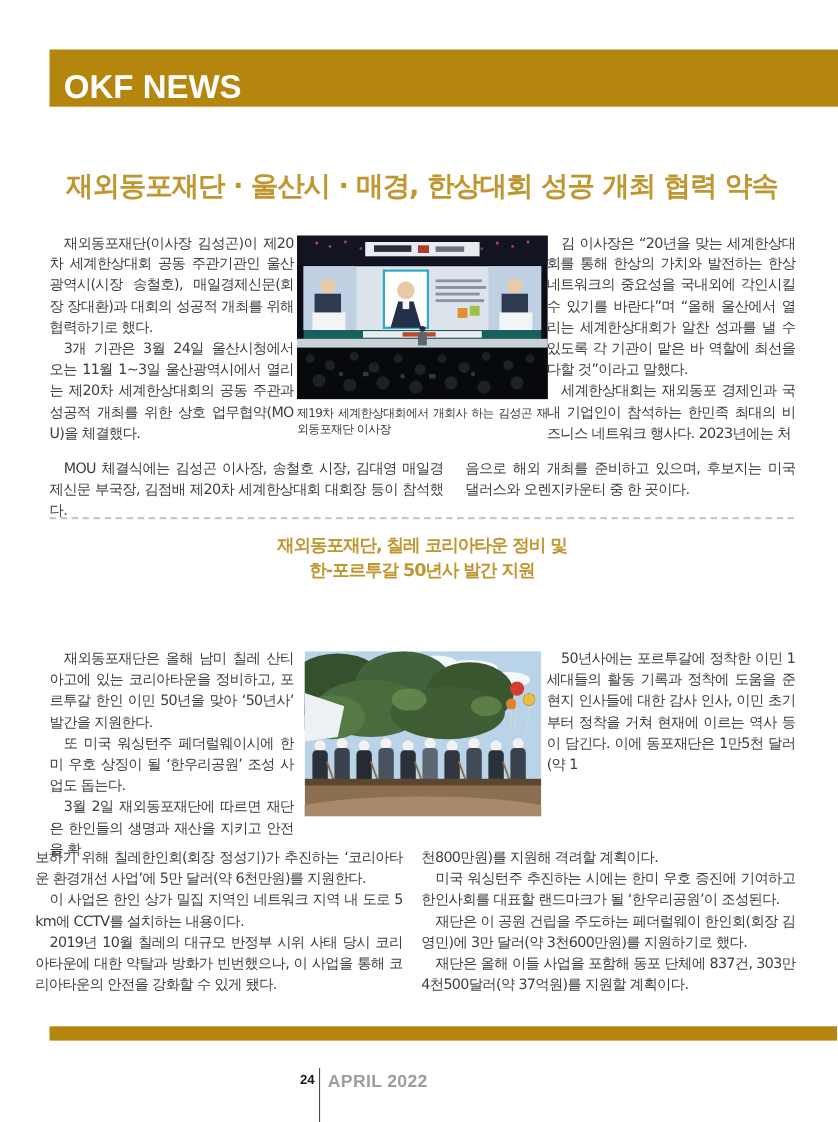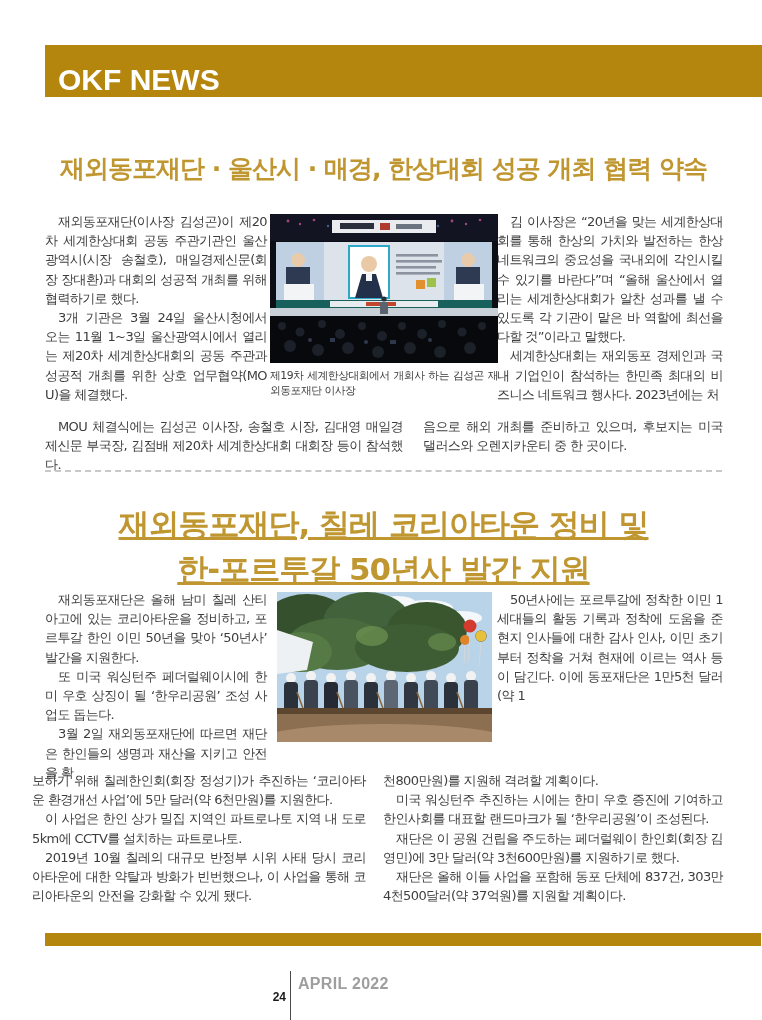--- a/index.html
+++ b/index.html
@@ -12,21 +12,21 @@
     font-family:"DejaVu Sans","Liberation Sans",sans-serif;color:var(--text);
   }
   .abs{position:absolute;}
   .header-bar{left:45px;top:45px;width:717px;height:52px;background:var(--gold);
     display:flex;align-items:flex-end;}
   .header-title{font-family:"Liberation Sans","DejaVu Sans",sans-serif;
     font-weight:bold;font-size:30px;color:#ffffff;padding-left:13px;letter-spacing:0;}
   .art-title{color:var(--title_gold);font-weight:bold;text-align:center;
     letter-spacing:-1px;font-size:25px;line-height:1.45;}
   .t1{left:45px;top:151px;width:677px;}
-  .t2{left:45px;top:502px;width:677px;font-size:31px;text-decoration:underline;}
+  .t2{left:45px;top:484px;width:677px;font-size:16px;}
   .body{margin:0;font-size:13px;line-height:19.2px;letter-spacing:-0.6px;
     text-align:justify;word-break:break-all;color:var(--text);}
   .ind{text-indent:13px;}
   .col{position:absolute;}
   .a1-left{left:45px;top:212px;width:222px;}
   .a1-right{left:497px;top:212px;width:226px;}
   .a1-lb{left:45px;top:417px;width:358px;}
   .a1-rb{left:423px;top:417px;width:300px;}
   .a2-left{left:45px;top:590px;width:222px;}
   .a2-right{left:497px;top:590px;width:226px;}
@@ -35,21 +35,21 @@
   .photo{position:absolute;display:block;}
   .p1{left:270px;top:214px;width:228px;height:149px;}
   .p2{left:277px;top:592px;width:215px;height:150px;}
   .caption{position:absolute;font-size:10.8px;line-height:1.4;letter-spacing:-0.5px;
     color:var(--caption);text-align:justify;word-break:break-all;}
   .c1{left:270px;top:368px;width:228px;}
   .c2{left:277px;top:746px;width:215px;}
   .dashed{left:45px;top:470px;width:677px;height:0;border-top:2px dashed var(--divider);}
   .bottom-bar{left:45px;top:933px;width:716px;height:13px;background:var(--gold);}
   .pagenum{left:270px;top:974px;font-family:"Liberation Sans","DejaVu Sans",sans-serif;
-    font-weight:bold;font-size:12px;color:#1a1a1a;width:16px;text-align:right;margin-top:16px;}
+    font-weight:bold;font-size:12px;color:#1a1a1a;width:16px;text-align:right;}
   .vline{left:290px;top:971px;width:1px;height:49px;background:#4a4a4a;}
   .issue{left:298px;top:975px;font-family:"Liberation Sans","DejaVu Sans",sans-serif;
     font-weight:bold;font-size:16px;color:var(--footer_muted);letter-spacing:0.3px;}
 </style>
 </head>
 <body>
 
 <div id="page">
 
   <div class="abs header-bar">
@@ -233,21 +233,21 @@
     <ellipse cx="107" cy="150" rx="130" ry="18" fill="#a8896a"></ellipse>
   </svg>
 
 
   <div class="col a2-right">
     <p class="body ind">50년사에는 포르투갈에 정착한 이민 1세대들의 활동 기록과 정착에 도움을 준 현지 인사들에 대한 감사 인사, 이민 초기부터 정착을 거쳐 현재에 이르는 역사 등이 담긴다. 이에 동포재단은 1만5천 달러(약 1</p>
   </div>
 
   <div class="col a2-lb">
     <p class="body">보하기 위해 칠레한인회(회장 정성기)가 추진하는 ‘코리아타운 환경개선 사업’에 5만 달러(약 6천만원)를 지원한다.</p>
-    <p class="body ind">이 사업은 한인 상가 밀집 지역인 파트로나토 지역 내 도로 5km에 CCTV를 설치하는 파트로나토.</p>
+    <p class="body ind">이 사업은 한인 상가 밀집 지역인 네트워크 지역 내 도로 5km에 CCTV를 설치하는 내용이다.</p>
     <p class="body ind">2019년 10월 칠레의 대규모 반정부 시위 사태 당시 코리아타운에 대한 약탈과 방화가 빈번했으나, 이 사업을 통해 코리아타운의 안전을 강화할 수 있게 됐다.</p>
   </div>
 
   <div class="col a2-rb">
     <p class="body">천800만원)를 지원해 격려할 계획이다.</p>
     <p class="body ind">미국 워싱턴주 추진하는 시에는 한미 우호 증진에 기여하고 한인사회를 대표할 랜드마크가 될 ‘한우리공원’이 조성된다.</p>
     <p class="body ind">재단은 이 공원 건립을 주도하는 페더럴웨이 한인회(회장 김영민)에 3만 달러(약 3천600만원)를 지원하기로 했다.</p>
     <p class="body ind">재단은 올해 이들 사업을 포함해 동포 단체에 837건, 303만4천500달러(약 37억원)를 지원할 계획이다.</p>
   </div>
 

